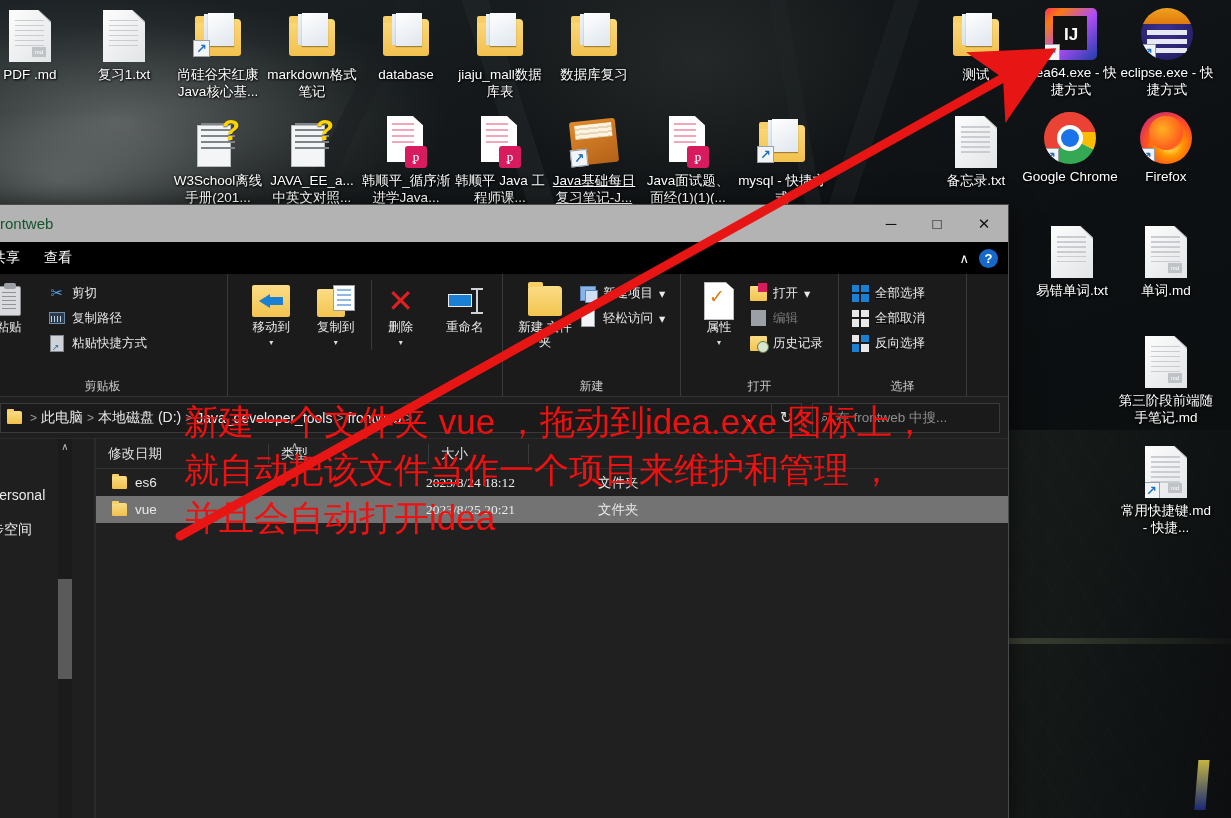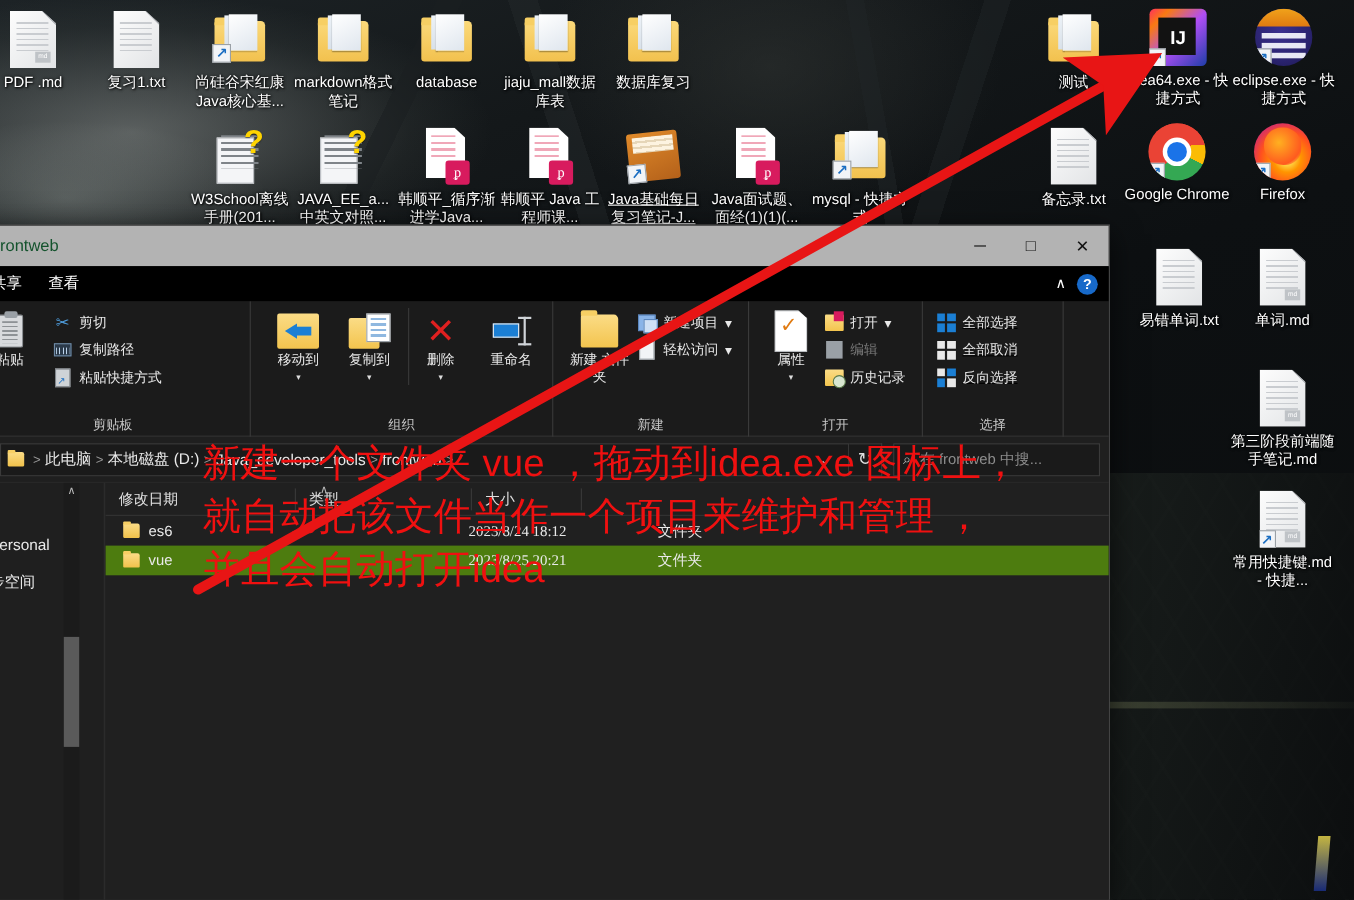--- a/index.html
+++ b/index.html
@@ -245,21 +245,21 @@
   #navsplit { width:2px; background:#2b2b2b; }
 
   #list { flex:1; background:#202020; position:relative; }
   #cols { height:30px; display:flex; align-items:center; color:#e0e0e0; font-size:13.5px;
     border-bottom:1px solid #333; }
   .col { padding-left:12px; border-left:1px solid #3a3a3a; height:20px; display:flex; align-items:center; }
   .col:first-child { border-left:none; }
   .c-name{width:330px;} .c-date{width:172px;} .c-type{width:160px;} .c-size{width:100px;} .c-pad{flex:1;}
   .sortmark { position:absolute; left:195px; top:1px; color:#bbb; font-size:10px; }
   .row { height:27px; display:flex; align-items:center; color:#e9e9e9; font-size:13.5px; }
-  .row.sel { background:#4d7c0f; }
+  .row.sel { background:#737373; }
   .row .rname { width:330px; display:flex; align-items:center; gap:8px; padding-left:16px; }
   .row .rdate { width:172px;font-family:Liberation Serif, serif; } .row .rtype { width:160px; } .row .rsize { width:100px; }
   .mini-folder { width:15px; height:13px; background:linear-gradient(180deg,#fbdc86,#f0c14b); border-radius:1px 2px 1px 1px; position:relative; }
   .mini-folder:before{content:"";position:absolute;left:0;top:-2px;width:7px;height:3px;background:#f7cf64;border-radius:1px 1px 0 0;}
 
   
   #annot {
     position:absolute; left: 184px; top: 398px; width: 1050px;
     color:#f01010; font-size: 35px; line-height: 48px; font-weight: 500;
     font-family: "Liberation Sans","DejaVu Sans", sans-serif; white-space: nowrap;
@@ -631,21 +631,20 @@
         <div class="bigbtn">
           <div class="bi">
               <div class="i-rename">
                 <span class="box"></span>
                 <span class="cur"></span>
               </div>
             </div>
           <span>重命名</span>
         </div>
       </div>
-      <div class="glabel">组织</div>
     </div>
 
     <div class="rgroup" style="width:178px;">
       <div class="gbody" style="padding-left:14px;">
         <div class="bigbtn" style="width:56px;">
           <div class="bi">
               <div class="i-newfolder"></div>
             </div>
           <span style="white-space:pre-line;">新建 文件夹</span>
         </div>

